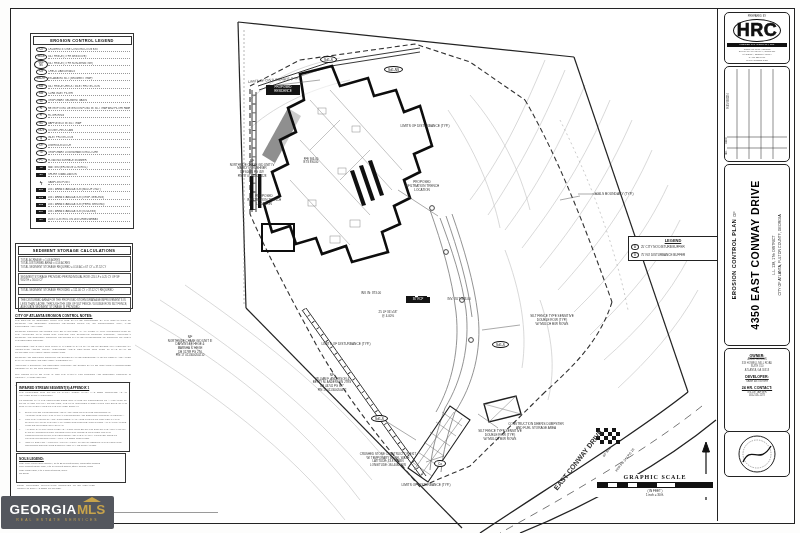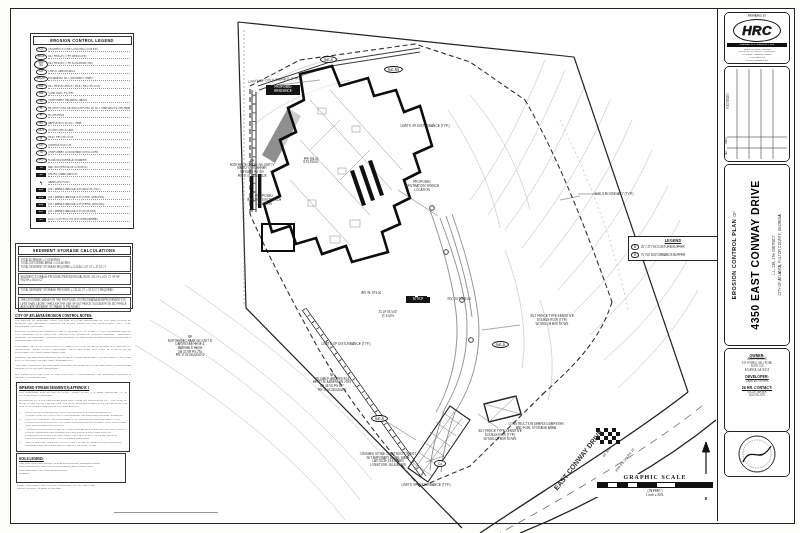--- a/index.html
+++ b/index.html
@@ -46,21 +46,21 @@
   .bar{display:flex;align-items:center;justify-content:center;margin:2px 0 1px 0;}
   .bar span{height:3.5px;border:0.7px solid #111;border-left:none;}
   .bar span:first-child{border-left:0.7px solid #111;}
   .bar .b{background:#111;} .bar .w{background:#fff;}
   .scalebox .s{font-size:3px;color:#222;line-height:1.4;}
   
   .tb{position:absolute;background:#fff;border:1.1px solid #222;border-radius:5px;}
   .prepared{font-size:2.6px;color:#444;text-align:center;margin-top:1.5px;}
   .hrc-oval{width:46px;height:21px;margin:1px auto;border:1.6px solid #111;border-radius:50%;
             display:flex;align-items:center;justify-content:center;}
-  .hrc-oval span{font-weight:900;font-style:italic;font-size:13px;letter-spacing:0.5px;color:#111;
+  .hrc-oval span{font-weight:900;font-size:18px;letter-spacing:0.5px;color:#111;
                  -webkit-text-stroke:0.6px #111;}
   .hrc-band{background:#111;color:#fff;font-size:2.5px;text-align:center;margin:1px 2px;padding:0.5px 0;}
   .hrc-lines{font-size:2.2px;color:#555;text-align:center;line-height:1.35;}
   .revgrid{position:absolute;inset:0;}
   .revlabel{position:absolute;font-size:3.2px;color:#333;transform:rotate(-90deg);transform-origin:center;}
   .vtitle{position:absolute;display:flex;flex-direction:column;justify-content:space-around;
           align-items:center;transform:rotate(-90deg);}
   .vtitle .l1{font-size:5.5px;font-weight:bold;letter-spacing:.5px;color:#111;text-align:center;}
   .vtitle .of{font-size:3.5px;font-weight:normal;}
   .vtitle .big{font-size:10.5px;font-weight:bold;letter-spacing:.5px;color:#000;white-space:nowrap;}
@@ -576,14 +576,21 @@
 
   <div class="tb" style="left:724px;top:431px;width:64px;height:44px;">
     <svg width="64" height="44" viewBox="0 0 64 44">
       <circle cx="32" cy="22" r="18" fill="none" stroke="#222" stroke-width="1"></circle>
       <circle cx="32" cy="22" r="14" fill="none" stroke="#555" stroke-width="0.5" stroke-dasharray="1.5,1"></circle>
       <path d="M18,30 C26,12 34,34 46,14" fill="none" stroke="#111" stroke-width="1.4"></path>
     </svg>
   </div>
 
 
+  <div class="gmls">
+    <div class="row1">
+      <span class="g">GEORGIA</span>
+        <span class="m"><span class="roof"></span><span>MLS</span></span>
+    </div>
+    <div class="tag">REAL ESTATE SERVICES</div>
+  </div>
   <div class="gmls-line"></div>
 </div>
 
 </body></html>

